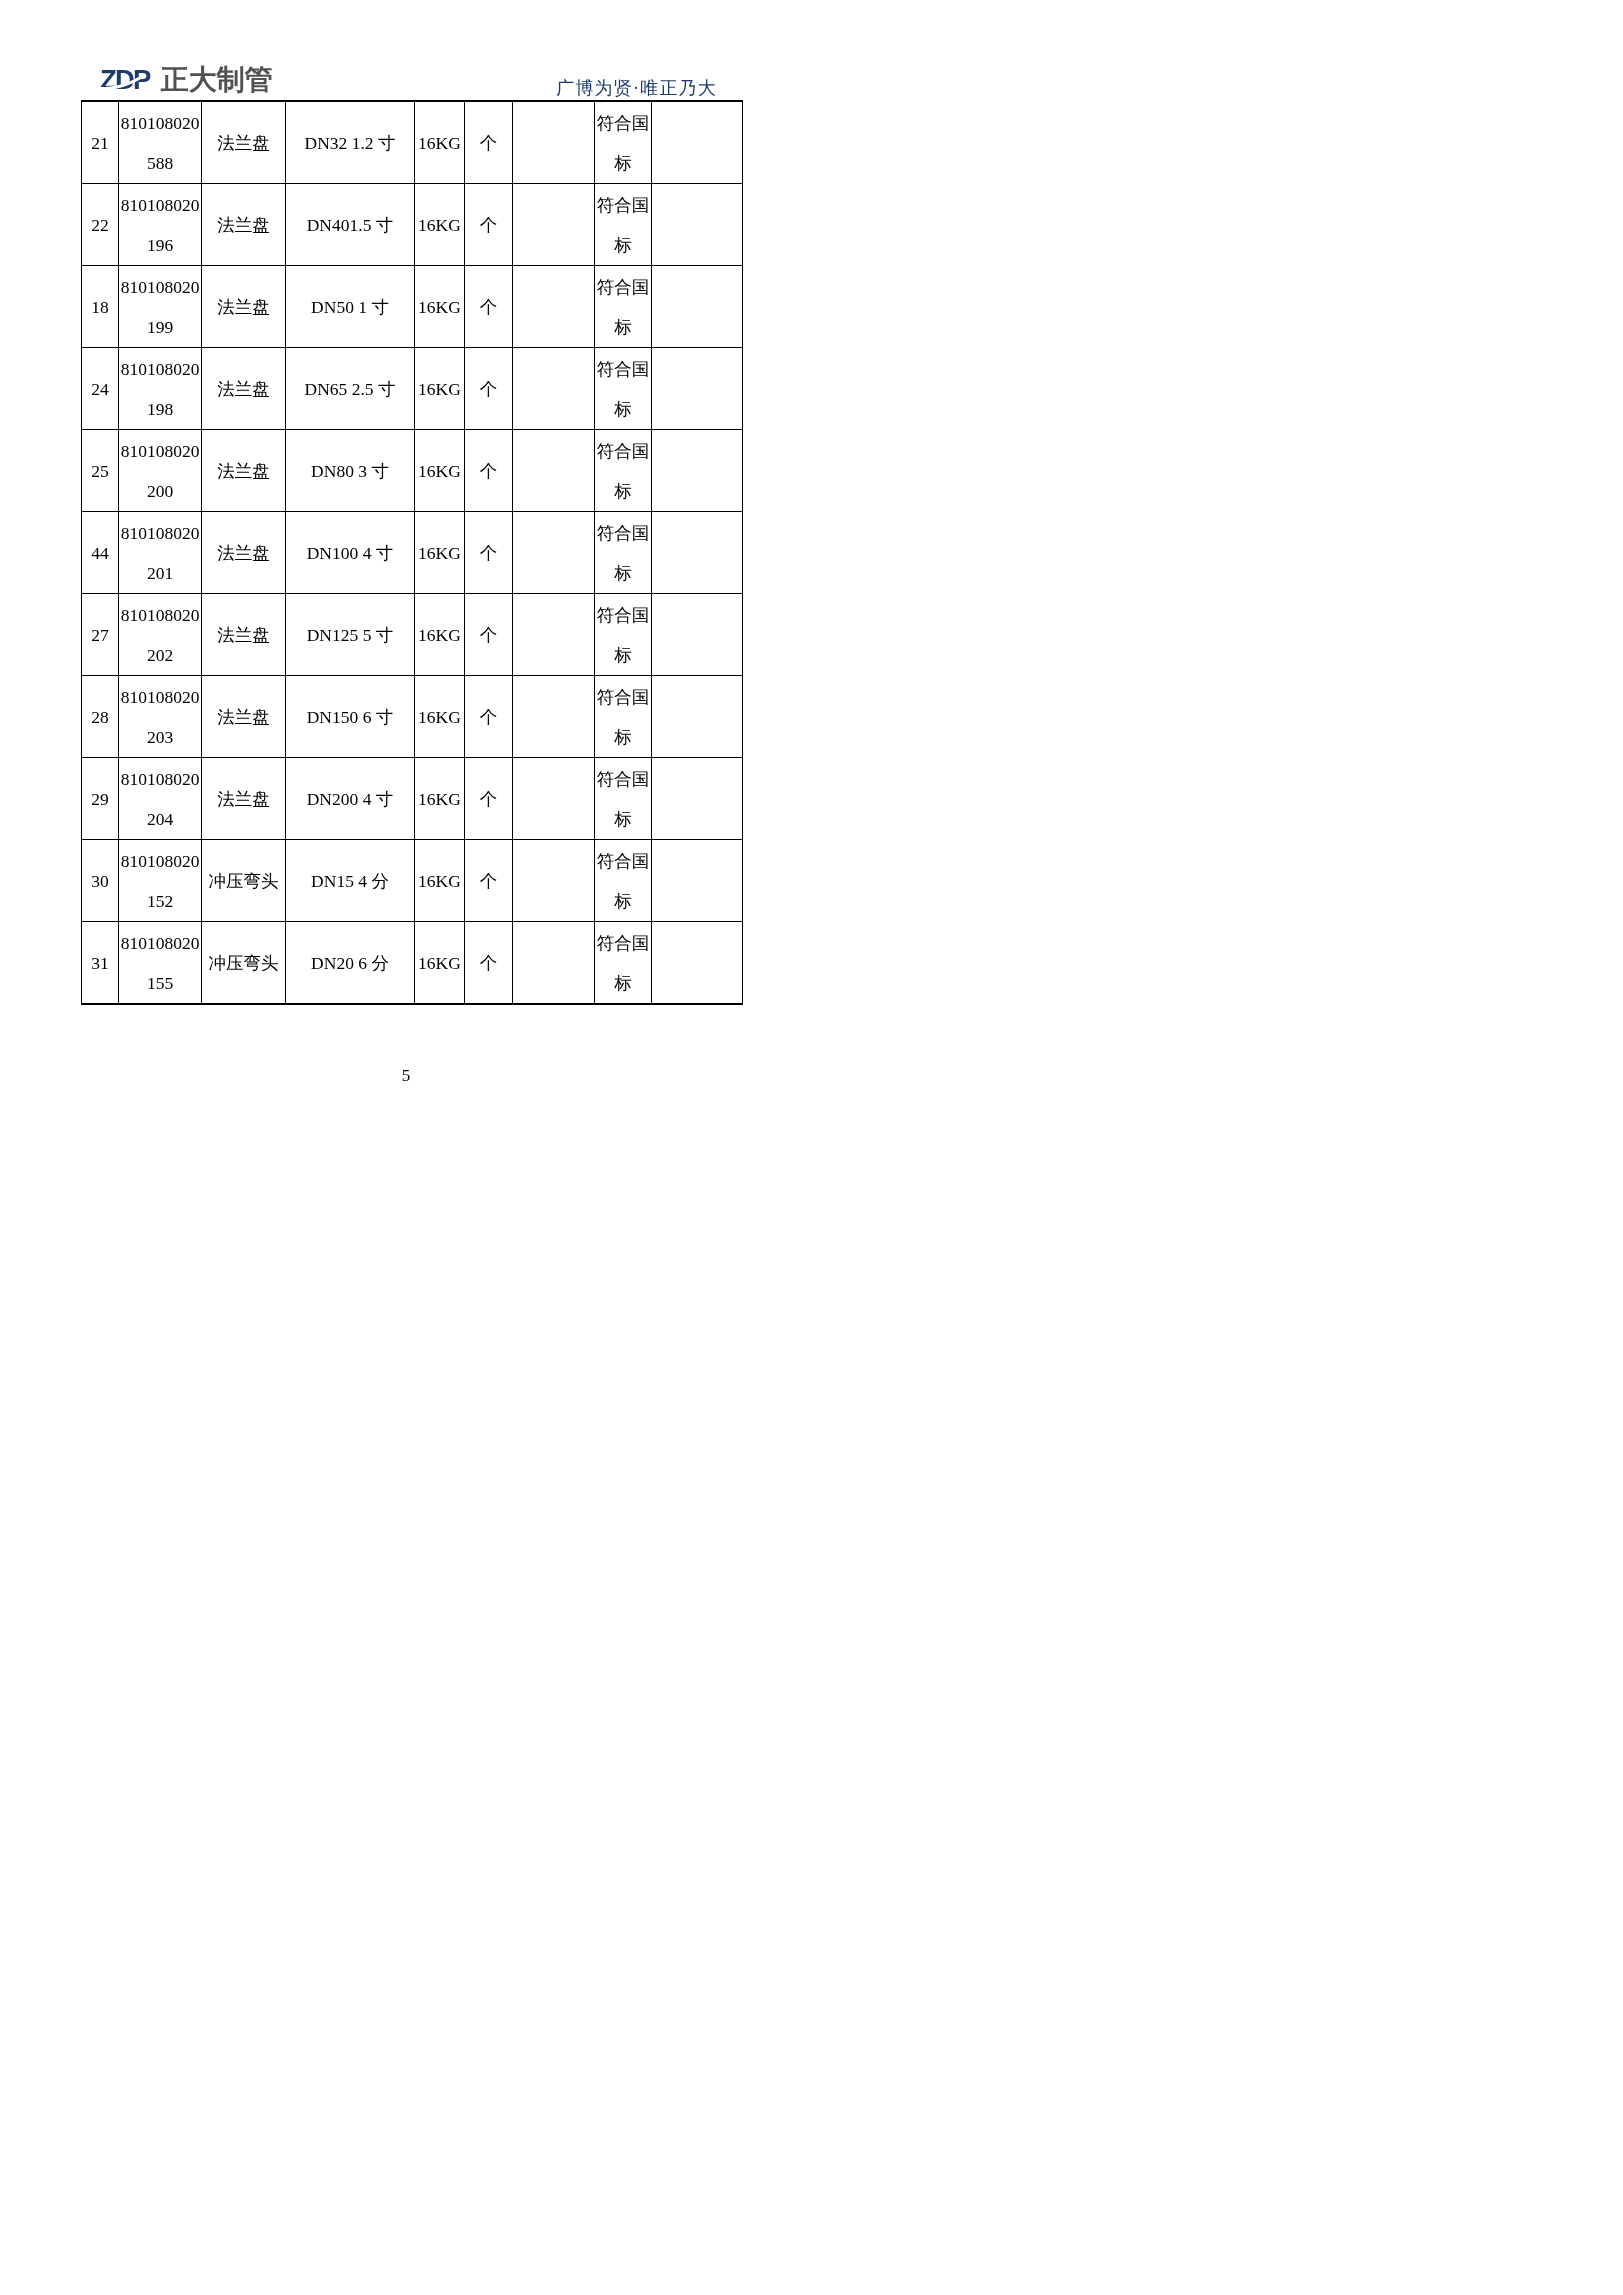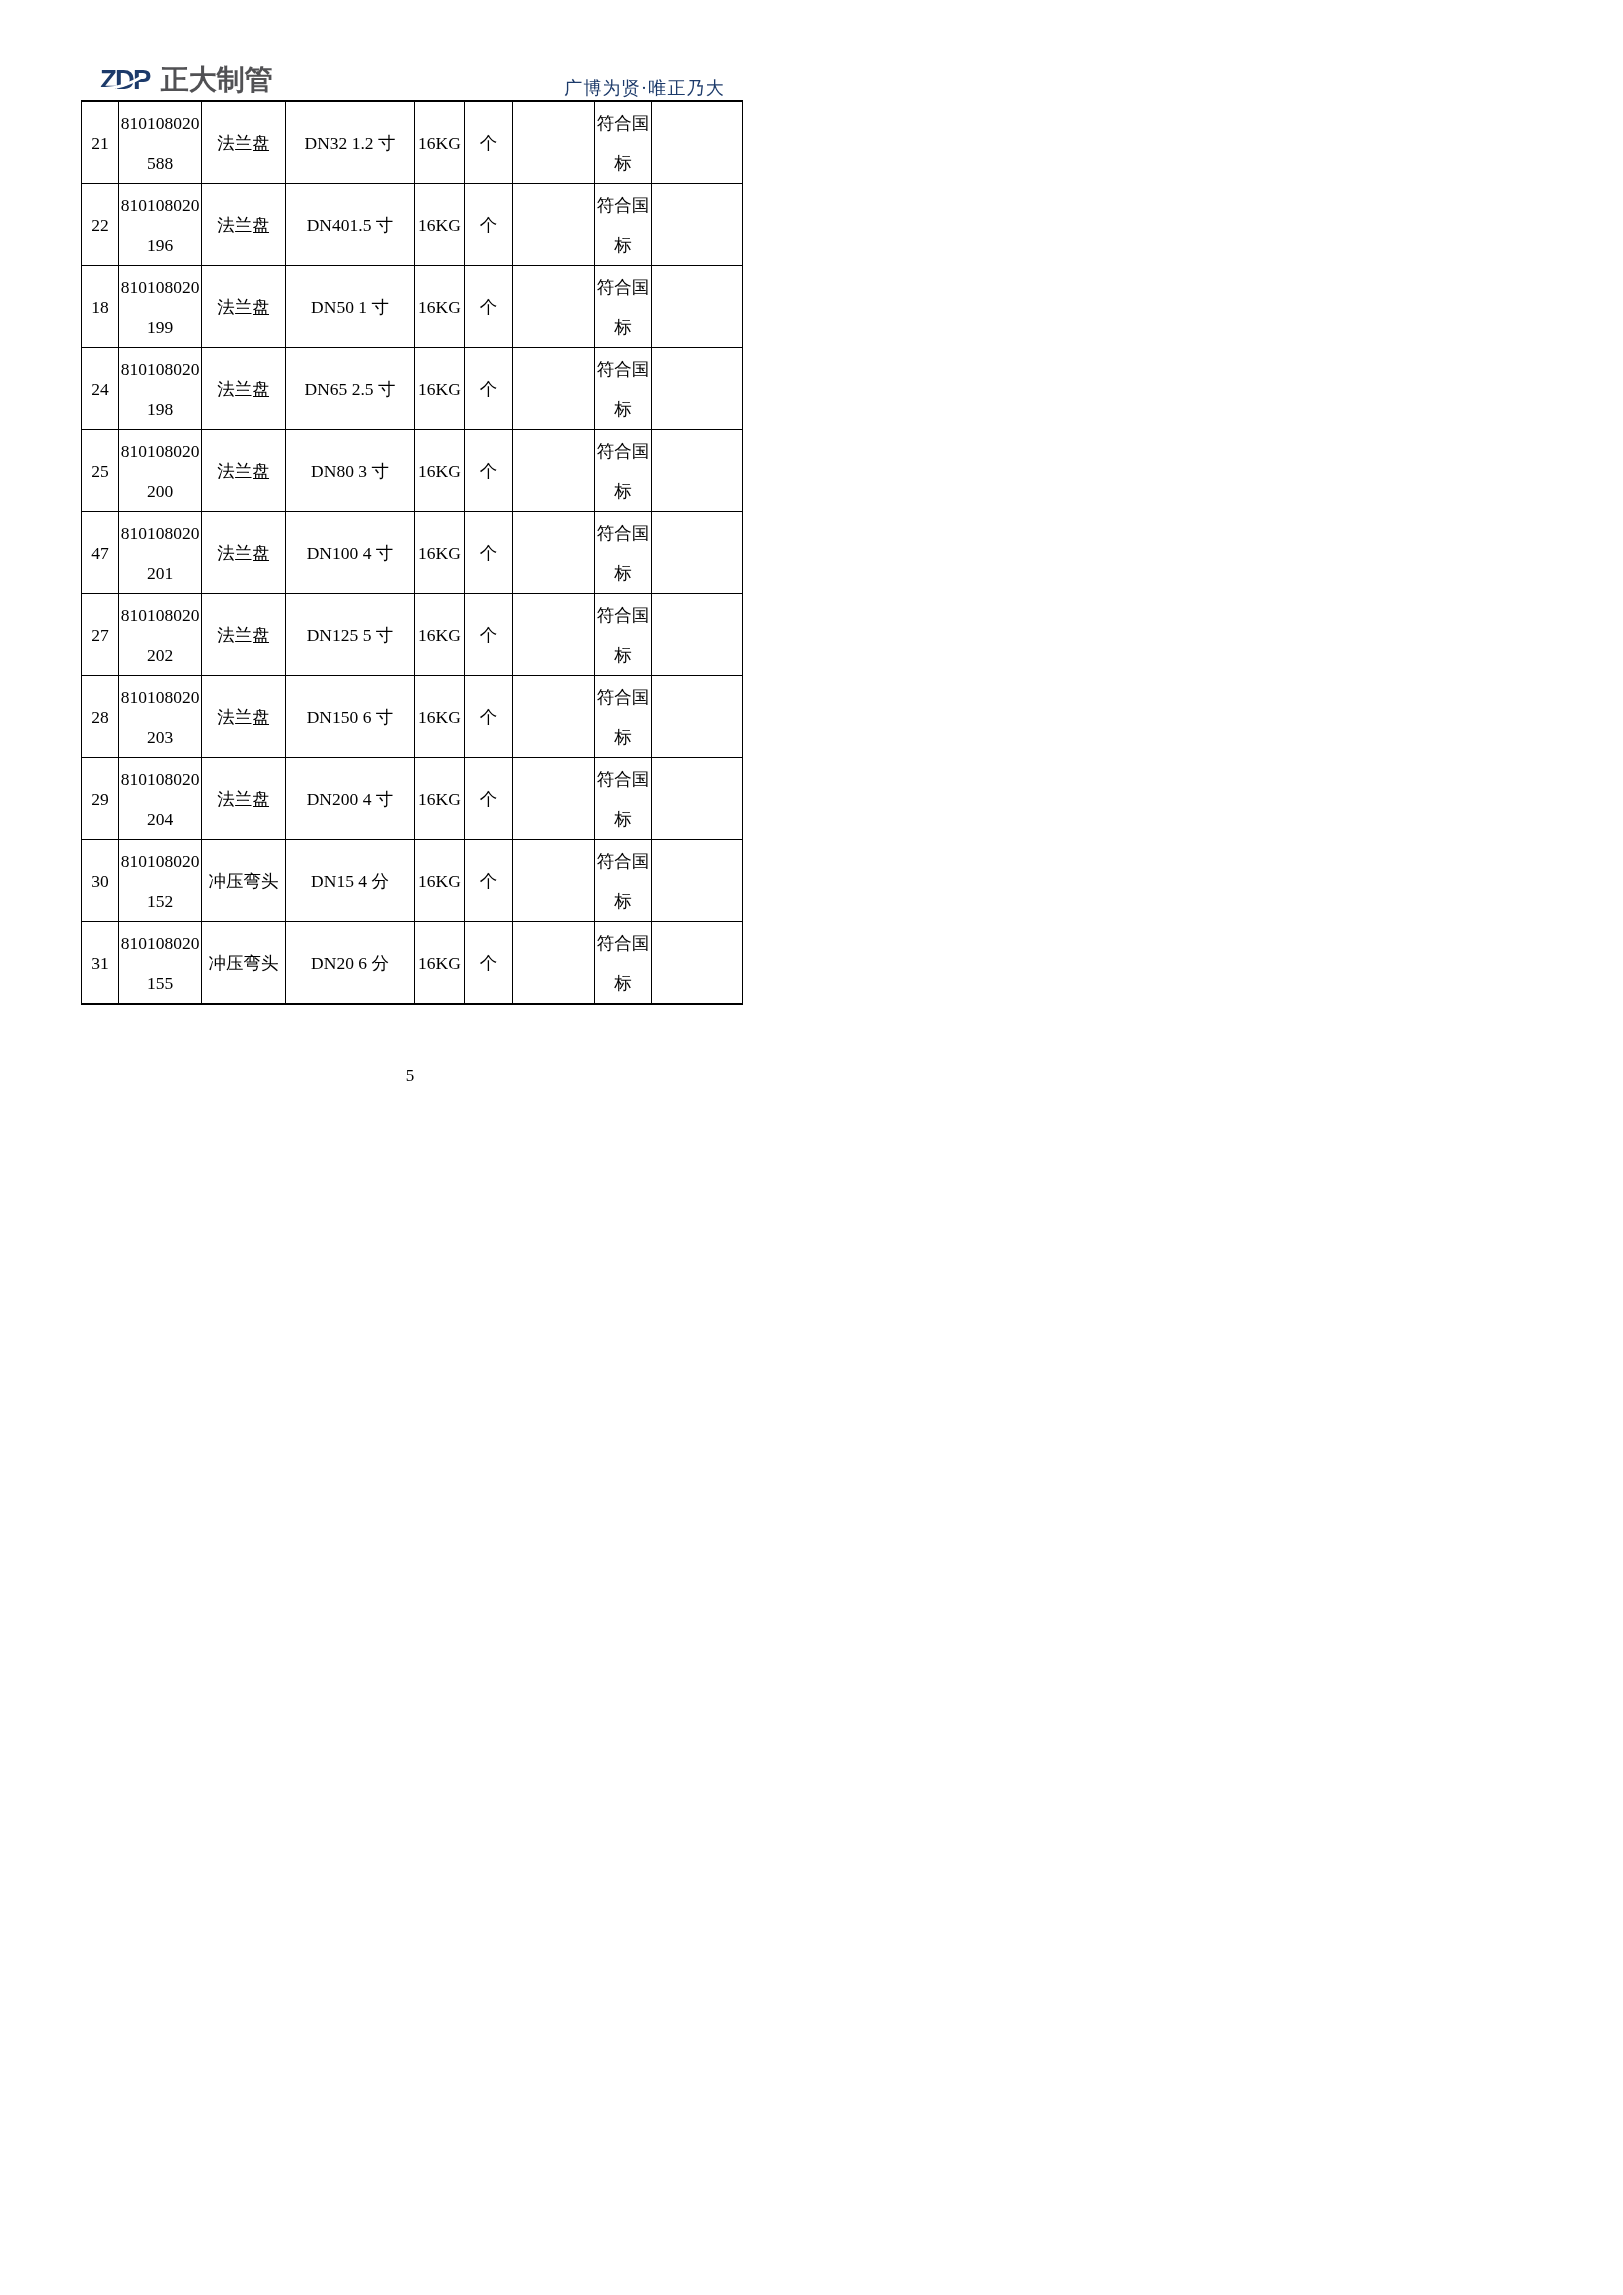--- a/index.html
+++ b/index.html
@@ -3,21 +3,20 @@
 <meta charset="utf-8">
 <style>
   html,body{margin:0;padding:0;background:#ffffff;}
   .page{
     position:relative;
     width:812px;height:1148px;
     background:#ffffff;
     color:#000;
     font-family:"Liberation Serif","DejaVu Serif",serif;
     overflow:hidden;
-    padding-left:8px;
   }
   
   .logo-row{
     position:absolute;left:100px;top:69px;
     display:flex;align-items:flex-end;gap:8.8px;
   }
   .logo-zdp{
     position:relative;
     font-family:"Liberation Sans","DejaVu Sans",sans-serif;
     font-weight:900;font-size:27.5px;line-height:22px;
@@ -154,21 +153,21 @@
           <td>法兰盘</td>
           <td>DN80 3 寸</td>
           <td>16KG</td>
           <td>个</td>
           <td></td>
           <td>符合国
 标</td>
           <td></td>
         </tr>
         <tr>
-          <td>47</td>
+          <td>44</td>
           <td>810108020
 201</td>
           <td>法兰盘</td>
           <td>DN100 4 寸</td>
           <td>16KG</td>
           <td>个</td>
           <td></td>
           <td>符合国
 标</td>
           <td></td>

